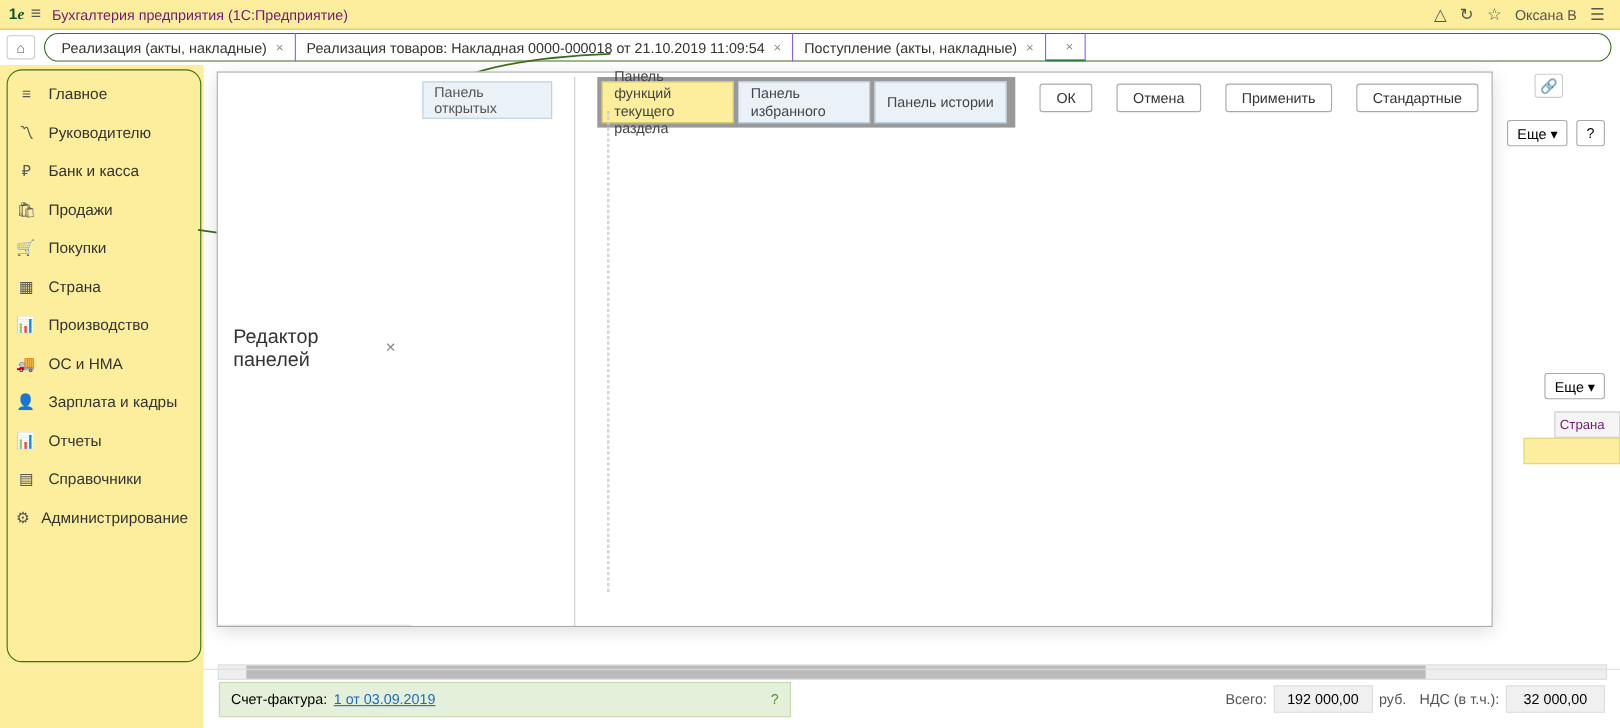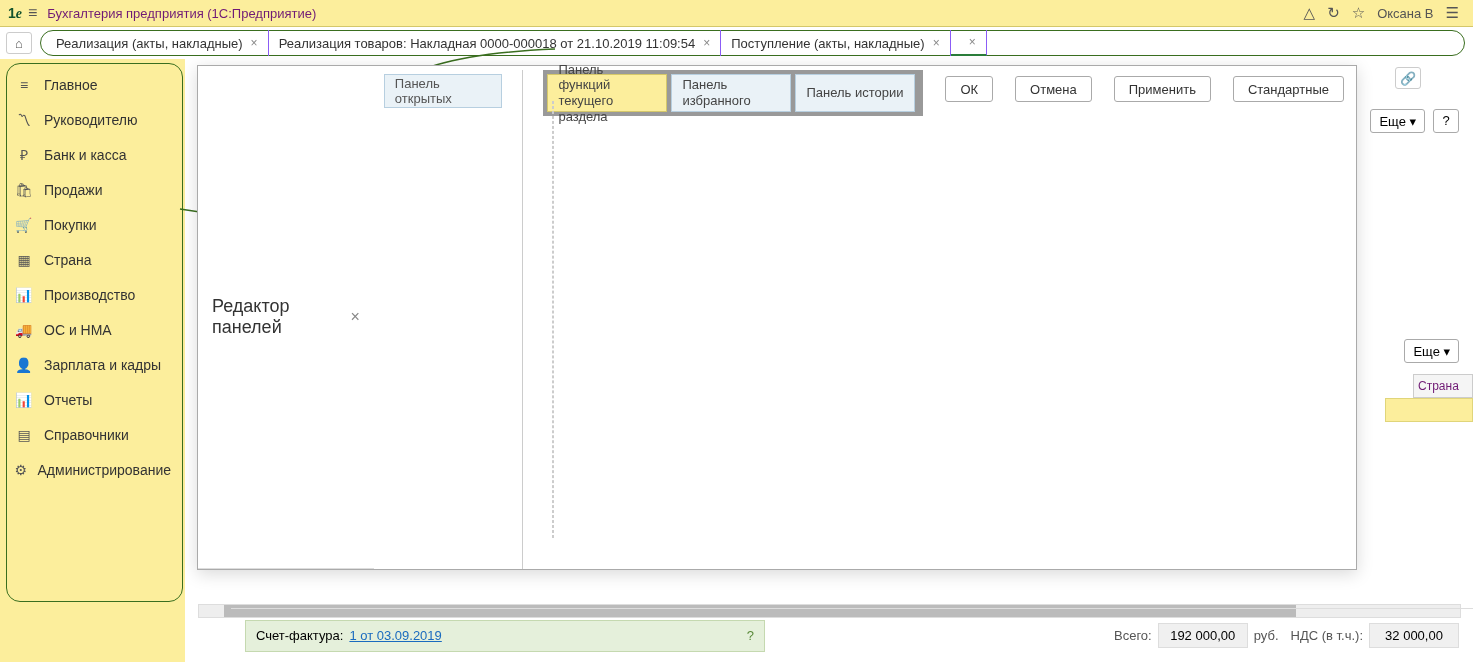--- a/index.html
+++ b/index.html
@@ -56,21 +56,21 @@
   .help-btn { position:absolute; top:50px; right:14px; width:26px; height:24px; border:1px solid #aaa; border-radius:3px; background:#fff; cursor:pointer; font-size:13px; text-align:center; line-height:22px;}
   .more-btn2 { position:absolute; top:280px; right:14px; height:24px; border:1px solid #aaa; border-radius:3px; padding:0 8px; background:#fff; cursor:pointer; font-size:13px;}
   .col-head { position:absolute; top:315px; right:0; width:60px; height:24px; border:1px solid #ccc; background:#f5f5f5; font-size:12px; padding:4px; color:#701a75;}
   .row-yellow { position:absolute; top:339px; right:0; width:88px; height:24px; background:#fcee9c; border:1px solid #e0d57a;}
 
   
   .hscroll { position:absolute; bottom:44px; left:198px; right:12px; height:14px; background:#eee; border:1px solid #ddd;}
   .hscroll .thumb { height:100%; background:#bbb; width:85%; margin-left:2%;}
 
   
-  .footer { position:absolute; bottom:0; left:0; right:0; height:54px; display:flex;gap:46px;}
+  .footer { position:absolute; bottom:0; left:0; right:0; height:54px; display:flex;}
   .footer-left { width:185px; background:#fcee9c;}
   .footer-main { flex:1; display:flex; align-items:center; padding:0 14px; border-top:1px solid #ddd;}
   .invoice-box { background:#e5f0db; border:1px solid #c5d9b0; height:32px; display:flex; align-items:center; padding:0 10px; width:520px; }
   .invoice-box a { color:#1a6bbf; text-decoration:underline; margin-left:6px;}
   .invoice-box .q { margin-left:auto; color:#5a8a3a; cursor:pointer;}
   .footer-main .spacer {flex:1;}
   .total-lbl { color:#555; margin:0 6px;}
   .total-val { background:#f0f0f0; border:1px solid #ddd; padding:4px 10px; min-width:90px; text-align:center;}
 
   

